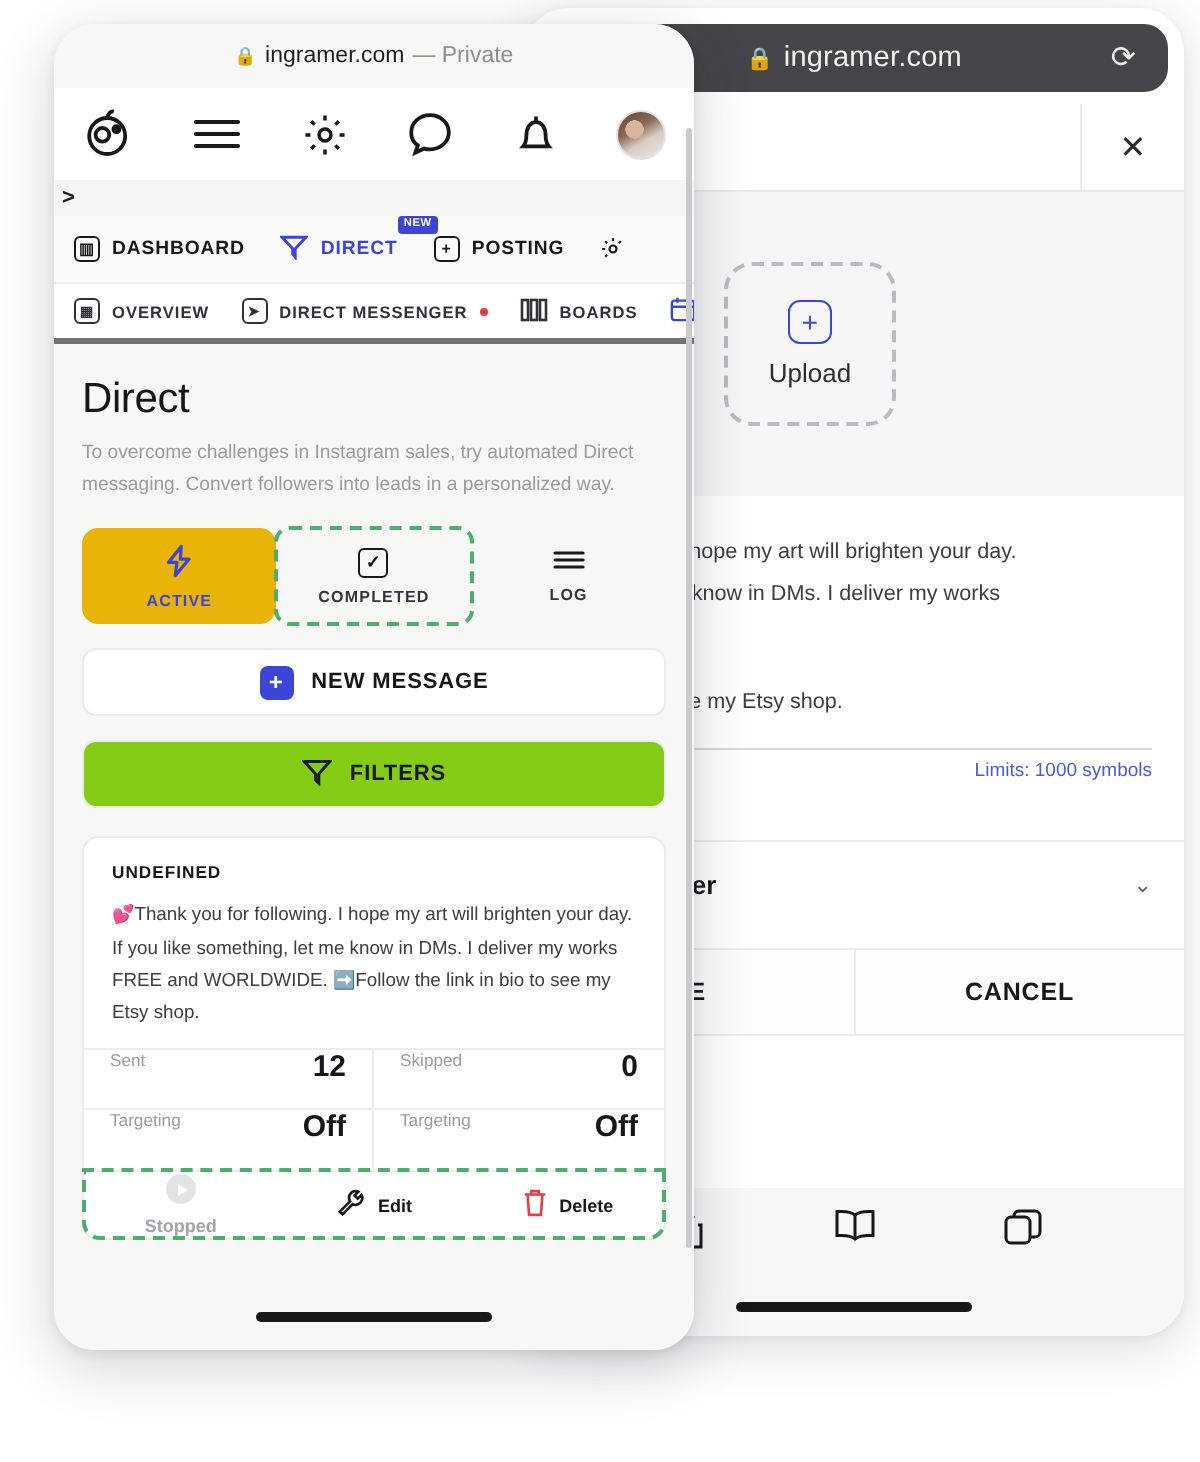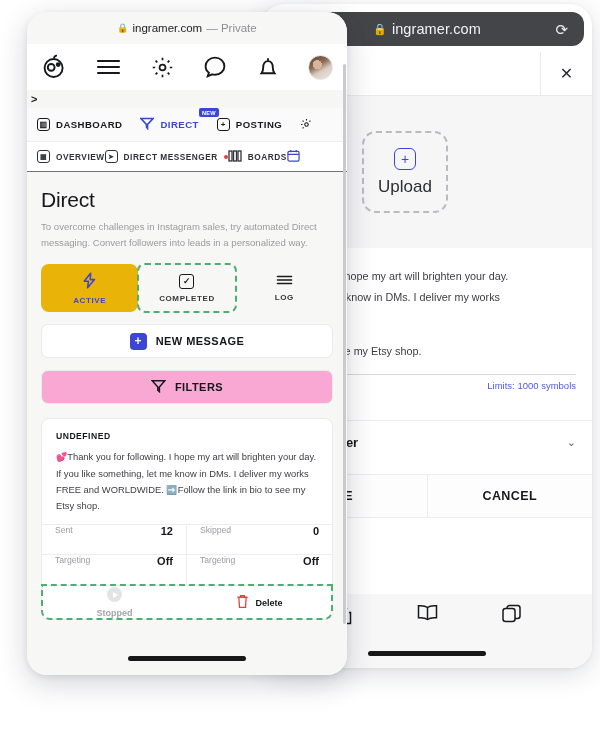--- a/index.html
+++ b/index.html
@@ -55,21 +55,21 @@
     width:86px; height:82px;
     border:2px dashed #b9bbc2; border-radius:14px;
     display:flex; flex-direction:column; align-items:center; justify-content:center;
     gap:7px; background:#f6f6f7;
   }
   .upload-plus {
     width:22px; height:22px; border:1.6px solid #3b46d6; border-radius:6px;
     display:flex; align-items:center; justify-content:center;
     color:#3b46d6; font-size:14px; line-height:1;
   }
-  .upload-label { font-size:17px; color:#2d2e33; }
+  .upload-label { font-size:13px; color:#2d2e33; }
 
   .bg-text-block {
     position:absolute; left:0; top:202px; right:0;
     padding:12px 16px 0 16px; font-size:10.8px; color:#3c3d43; line-height:1.95;
   }
   .bg-text-block p + p { margin-top:12px; }
   .bg-divider { position:absolute; left:16px; right:16px; top:322px; height:1px; background:#d8d9de; }
   .bg-limits {
     position:absolute; right:16px; top:328px;
     font-size:9.5px; color:#4f59e0;
@@ -155,22 +155,22 @@
     display:flex; align-items:center; justify-content:center; font-size:8px; line-height:1;
   }
   .badge-new {
     position:absolute; top:-9px; right:-20px;
     background:#3b46d6; color:#fff; font-size:5.6px; font-weight:700;
     padding:1.5px 3px; border-radius:2px; letter-spacing:.3px;
   }
 
   .fg-tabs2 {
     height:30px; background:#fff;
-    display:flex; align-items:center; padding:0 10px;
-    border-bottom:1px solid #737373; overflow:hidden;
+    display:flex; align-items:center; gap:16px; padding:0 10px;
+    border-bottom:3px solid #737373; overflow:hidden;
   }
   .tab2 { display:flex; align-items:center; gap:6px; font-size:8.3px; font-weight:700;
           color:#30313a; letter-spacing:.5px; white-space:nowrap; }
   .tab2 .sqico {
     width:13px; height:13px; border:1.3px solid #30313a; border-radius:3px;
     display:flex; align-items:center; justify-content:center; font-size:7px;
   }
   .dot-red { width:4px; height:4px; border-radius:50%; background:#e0403f; }
 
   .fg-body { padding:16px 14px 0 14px; background:#f7f7f5; height:calc(100% - 160px); position:relative;}
@@ -191,21 +191,21 @@
     width:15px; height:15px; border:1.4px solid #18191d; border-radius:3px;
     display:flex; align-items:center; justify-content:center; font-size:9px; color:#18191d;
   }
   .hl-green { outline:2.5px dashed #4caf72; outline-offset:-1px; border-radius:7px; }
 
   .wide-btn {
     margin-top:12px; height:34px; background:#ffffff; border:1px solid #ebebed;
     border-radius:7px; display:flex; align-items:center; justify-content:center; gap:9px;
     font-size:11px; font-weight:700; color:#16171b; letter-spacing:.45px;
   }
-  .wide-btn.ghost { background:#f9a8d4; }
+  .wide-btn.ghost { background:#84cc16; }
   .plus-sq {
     width:17px; height:17px; background:#3b46d6; border-radius:4px; color:#fff;
     display:flex; align-items:center; justify-content:center; font-size:12px; line-height:1;
   }
 
   .card {
     margin-top:14px; background:#ffffff; border:1px solid #ebebed; border-radius:8px;
     overflow:visible;
   }
   .card-head { padding:12px 14px 10px 14px; }
@@ -214,21 +214,21 @@
   .emo { font-size:9px; }
 
   .stat-grid { display:flex; flex-wrap:wrap; border-top:1px solid #ededef; }
   .stat-cell {
     width:50%; height:30px; display:flex; padding:0 13px;
     border-bottom:1px solid #ededef;
   }
   .stat-cell:nth-child(odd) { border-right:1px solid #ededef; }
   .stat-cell:nth-child(3), .stat-cell:nth-child(4) { border-bottom:none; }
   .stat-k { flex:1; font-size:8.6px; color:#9a9ba2; }
-  .stat-v { font-size:11px; font-weight:700; color:#16171b; }
+  .stat-v { font-size:15px; font-weight:700; color:#16171b; }
 
   .act-row { display:flex; height:34px; border-top:1px solid #ededef; border-radius:0 0 8px 8px; }
   .act { flex:1; display:flex; align-items:center; justify-content:center; gap:6px;
          font-size:9px; font-weight:700; color:#16171b; }
   .act.muted { color:#a3a4ab;flex-direction:column; }
   .play-circle {
     width:15px; height:15px; border-radius:50%; background:#e3e3e5;
     display:flex; align-items:center; justify-content:center;
   }
   .play-tri {
@@ -493,20 +493,28 @@
 
         <div class="act-row hl-green">
           <div class="act muted">
             <span class="play-circle">
                 <span class="play-tri"></span>
               </span>
             <span>Stopped</span>
           </div>
           <div class="act">
             <span>
+              <svg width="15" height="15" viewBox="0 0 16 16" fill="none" stroke="#18191d" stroke-width="1.4">
+                <path d="M10.5 1.6a3.6 3.6 0 0 0-3 5.5L2 12.6l1.5 1.5 5.4-5.5a3.6 3.6 0 0 0 4.7-4.9l-2 2-1.7-1.7 2-2a3.6 3.6 0 0 0-1.4-.4z"></path>
+              </svg>
+            </span>
+            <span>Edit</span>
+          </div>
+          <div class="act">
+            <span>
               <svg width="13" height="15" viewBox="0 0 14 16" fill="none" stroke="#e0403f" stroke-width="1.4">
                 <path d="M1.5 3.4h11M5 3.4V1.6h4v1.8M3 3.4l.8 11h6.4l.8-11"></path>
               </svg>
             </span>
             <span>Delete</span>
           </div>
         </div>
       </div>
 
       <div class="fg-home"></div>

